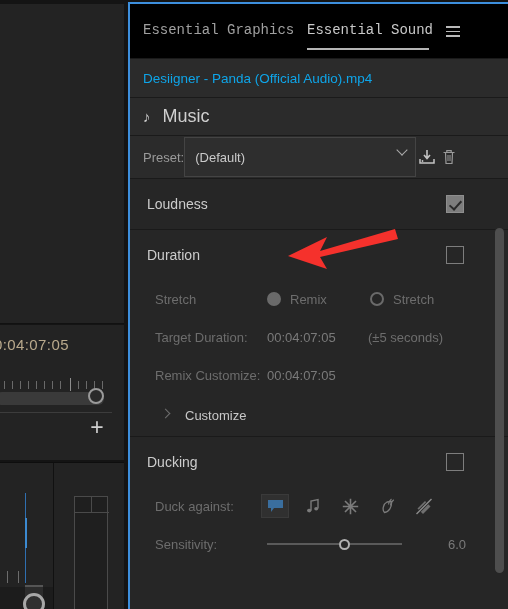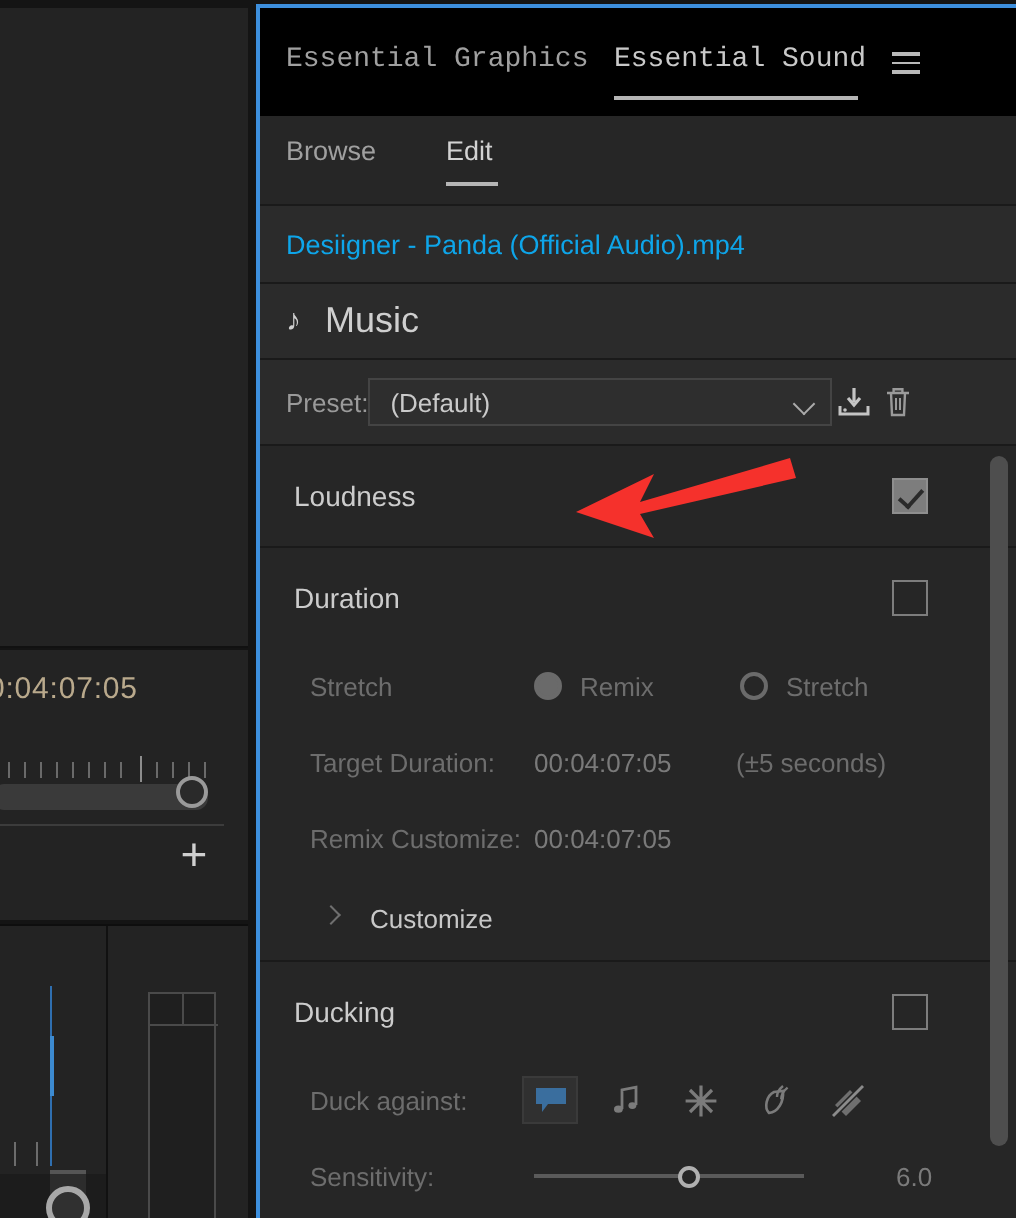--- a/index.html
+++ b/index.html
@@ -108,21 +108,21 @@
   }
   .note-icon { font-size: 15px; color: #cfcfcf; line-height: 1; }
   .music-row .txt { font-size: 18px; color: #cfcfcf; }
 
   .preset-row {
     position: relative; height: 42px; background: #2b2b2b;
     display: flex; align-items: center; padding-left: 13px; 
   }
   .preset-label { font-size: 13px; color: #9a9a9a; }
   .preset-select {
-    position: relative; width: 232px; height: 24px;
+    position: relative; width: 232px; height: 40px;
     background: #2e2e2e; border: 1px solid #444;
     display: flex; align-items: center; padding-left: 10px;
   }
   .preset-select .val { font-size: 13px; color: #cacaca; }
   .chev-down {
     position: absolute; right: 9px; top: 8px; width: 8px; height: 8px;
     border-right: 1.5px solid #aaa; border-bottom: 1.5px solid #aaa;
     transform: rotate(45deg);
   }
   .icon-btn { width: 22px; height: 24px; position: relative; }
@@ -242,25 +242,20 @@
       <div class="tab inactive">Essential Graphics</div>
       <div class="tab active">Essential Sound</div>
       <div class="tab-underline"></div>
       <div class="hamburger">
         <span></span>
           <span></span>
           <span></span>
       </div>
     </div>
 
-    <div class="subtabbar">
-      <div class="subtab browse">Browse</div>
-      <div class="subtab edit">Edit</div>
-      <div class="subtab-underline"></div>
-    </div>
     <div class="row-sep"></div>
 
     <div class="filename-row">
       <span class="txt">Desiigner - Panda (Official Audio).mp4</span>
     </div>
     <div class="row-sep"></div>
 
     <div class="music-row">
       <span class="note-icon">♪</span>
       <span class="txt">Music</span>

